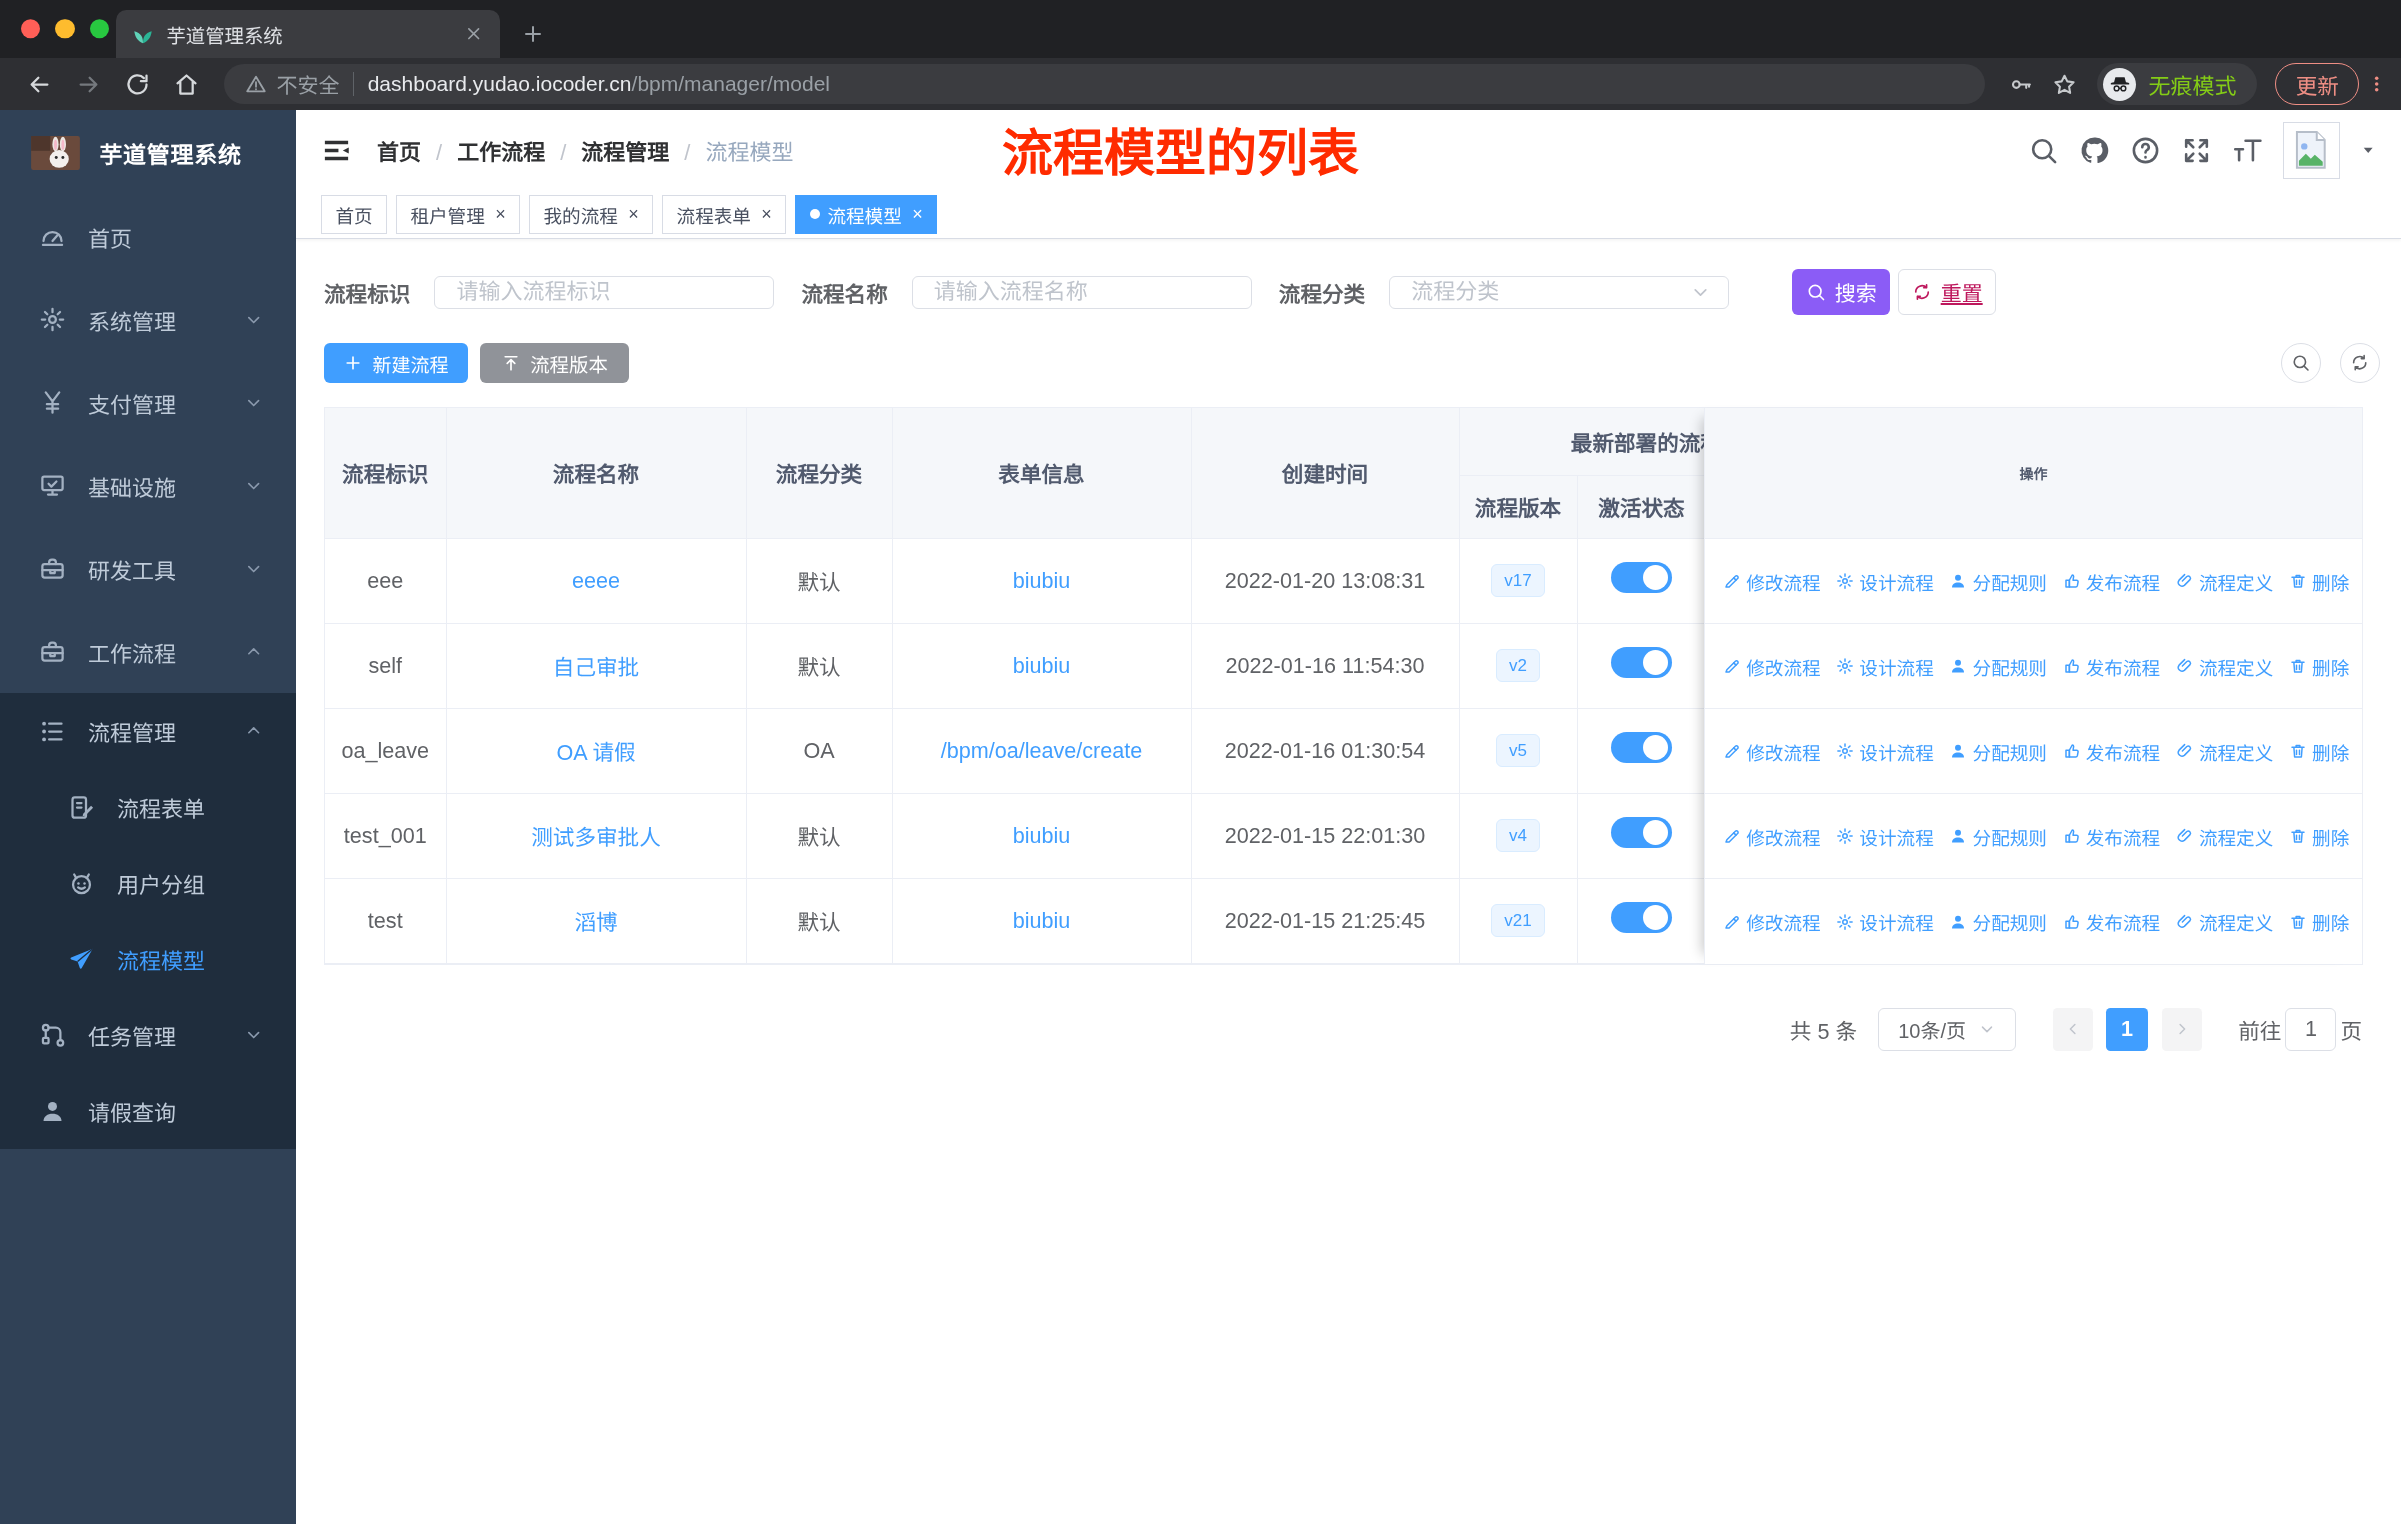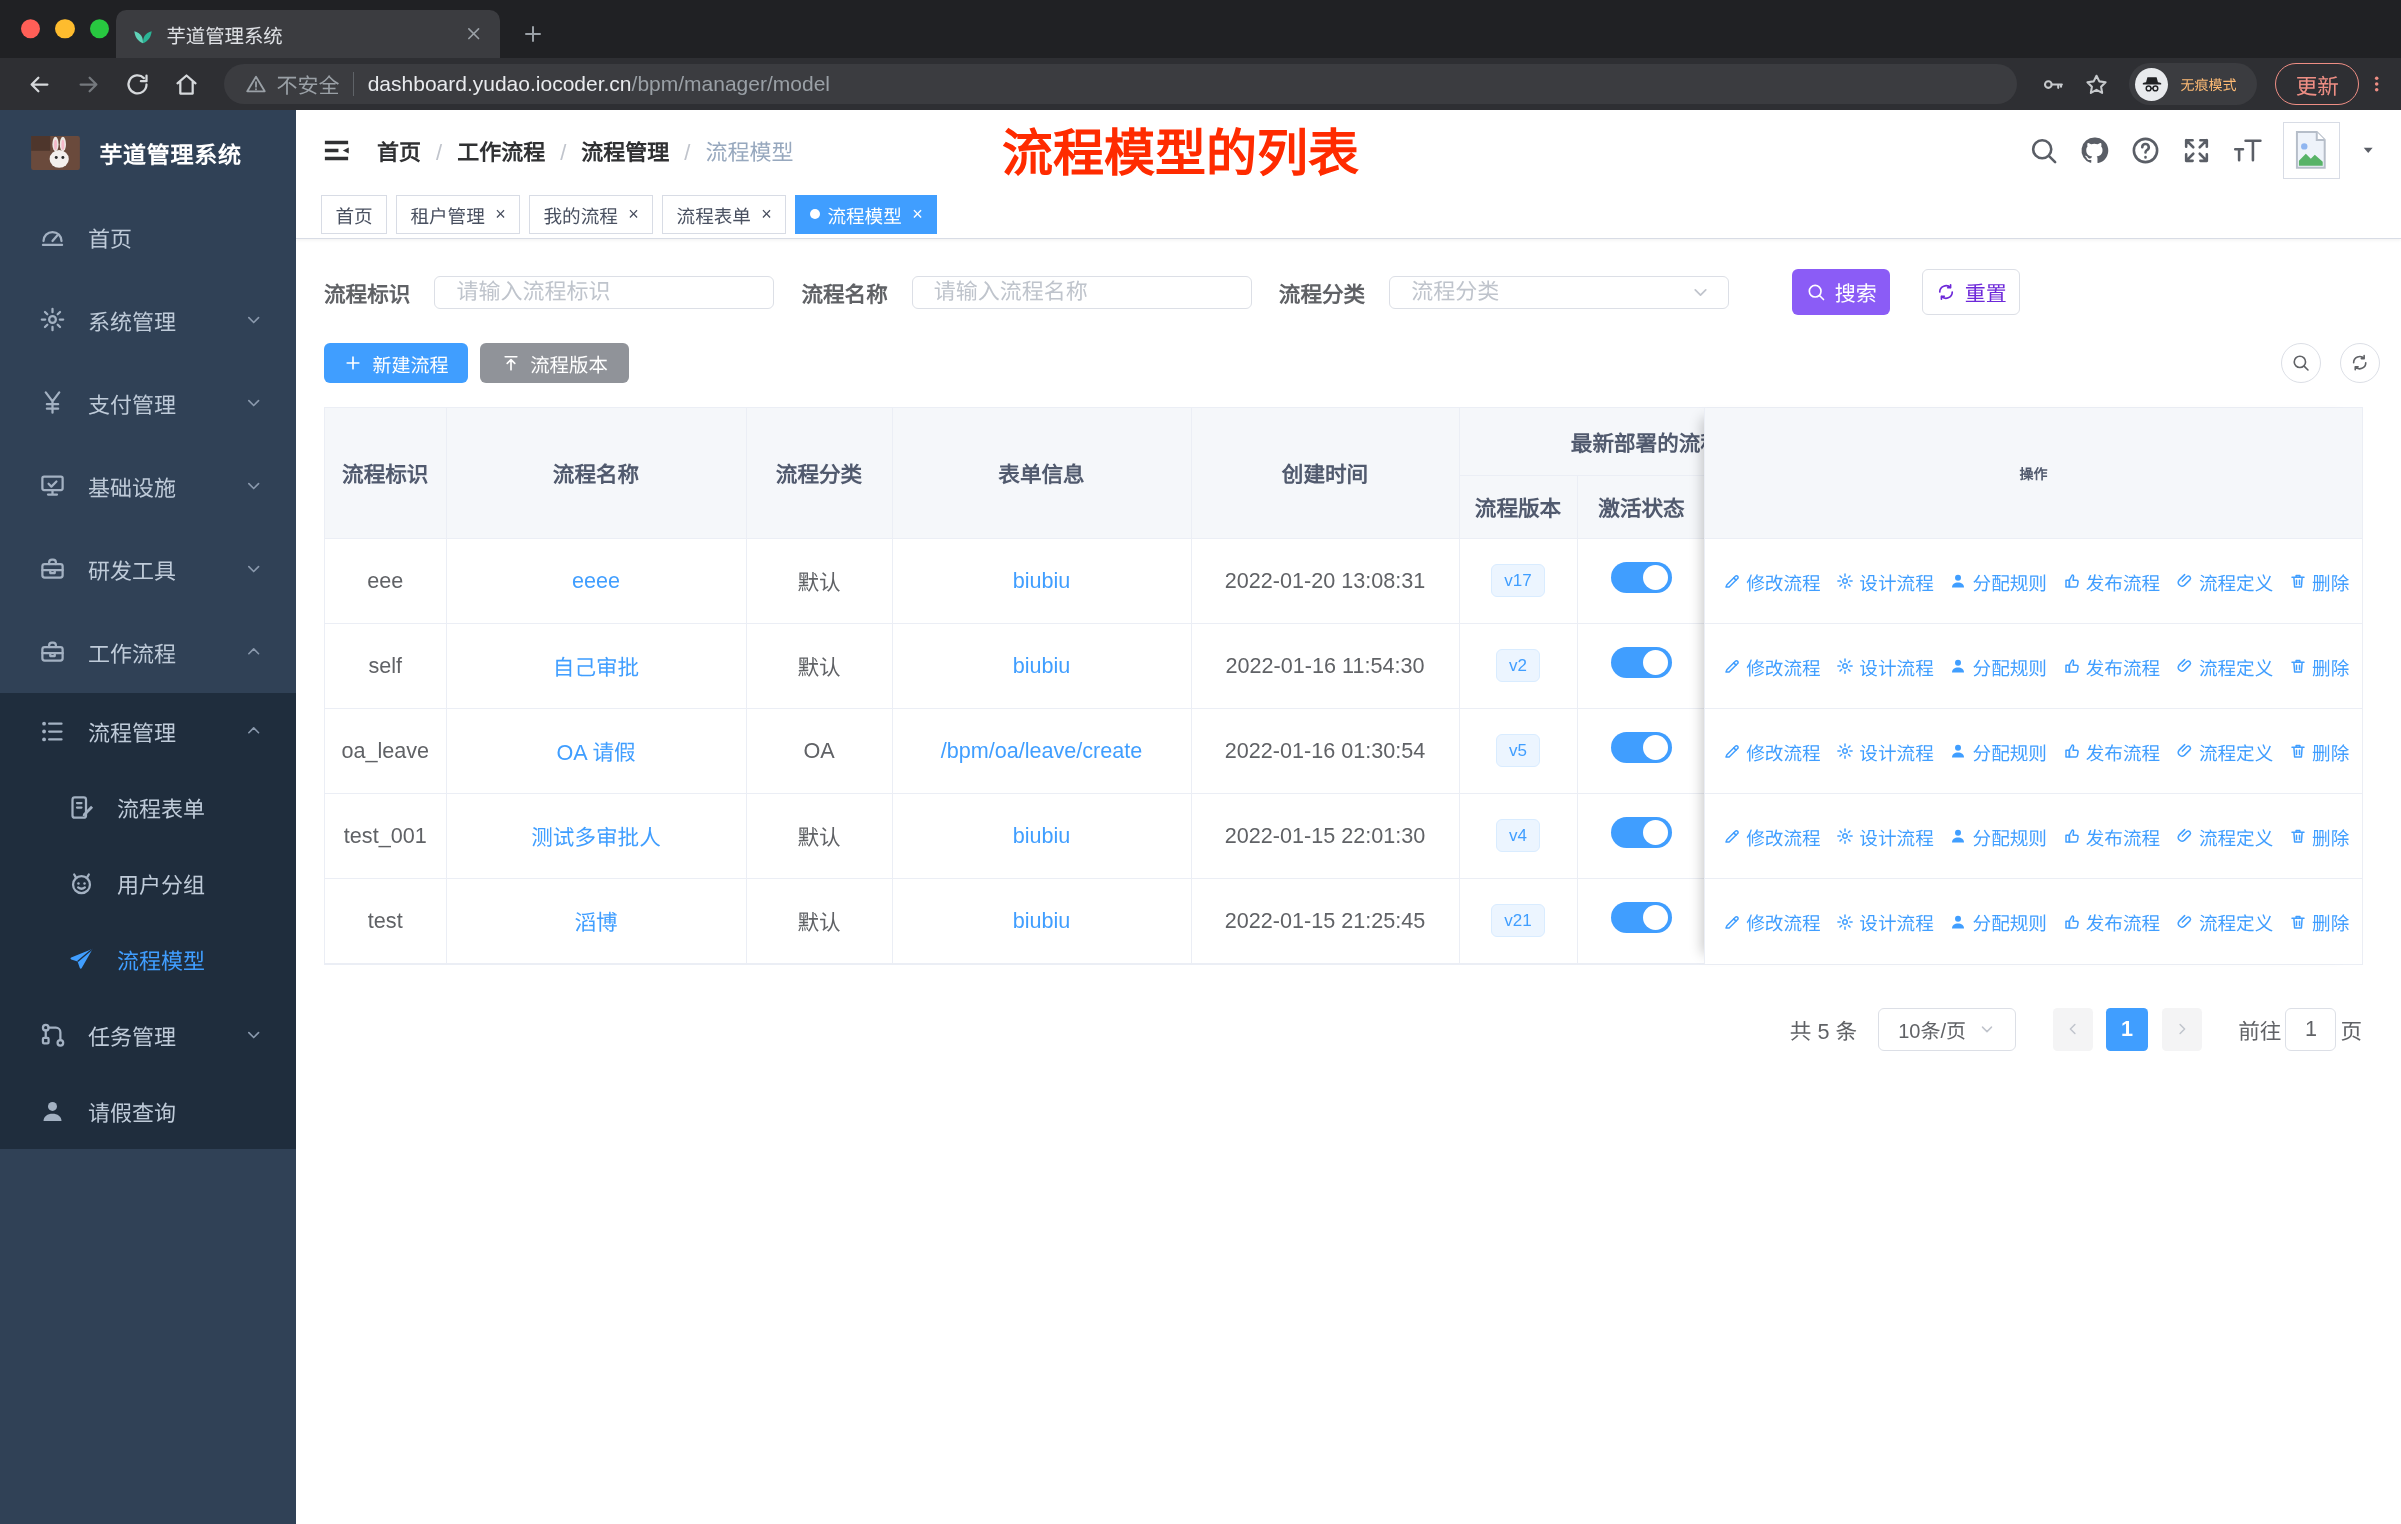--- a/index.html
+++ b/index.html
@@ -23,21 +23,21 @@
   .tico{width:27px;height:27px;color:#d6d9dc;margin:0 11px;flex-shrink:0;}
   .tico.fwd{color:#75797e;}
   .urlbar{flex:1;height:40px;background:#3b3c40;border-radius:20px;display:flex;align-items:center;
           padding:0 21px;margin:0 13.4px;font-size:21px;color:#9aa0a6;}
   .wico{width:22px;height:22px;margin-right:9px;color:#9aa0a6;}
   .udivider{width:1.5px;height:24px;background:#5f6368;margin:0 13.4px;}
   .host{color:#e8eaed;}
   .path{color:#9aa0a6;}
   .rico{width:25px;height:25px;color:#c7cacd;margin:0 9.7px;flex-shrink:0;}
   .incog{height:42px;border-radius:21px;background:#3b3c40;display:flex;align-items:center;gap:12px;
-         padding:0 21px 0 6px;color:#fdba74;font-size:14px;margin:0 10.4px;flex-shrink:0;}
+         padding:0 21px 0 6px;color:#84cc16;font-size:22px;margin:0 10.4px;flex-shrink:0;}
   .incircle{width:33px;height:33px;border-radius:50%;background:#e8eaed;color:#202124;
             display:flex;align-items:center;justify-content:center;}
   .incircle .ig{width:22px;height:22px;}
   .update{height:40px;border:1.5px solid #ee8e84;color:#ee8e84;border-radius:21.6px;display:flex;
           align-items:center;padding:0 19.4px;font-size:21.6px;margin:0 7.4px;flex-shrink:0;}
   .dots{width:19.4px;height:30px;color:#ee8e84;flex-shrink:0;}
 
   
   .app{display:flex;height:1414px;background:#fff;}
   .sidebar{width:296px;background:#304156;flex-shrink:0;}
@@ -86,21 +86,21 @@
   .control{position:relative;display:inline-flex;}
   .control input{width:340px;height:33px;border:0.7px solid #dcdfe6;border-radius:6px;padding:0 21px;
                  font-size:22px;color:#606266;box-sizing:border-box;outline:none;background:#fff;
                  font-family:inherit;}
   .control input::placeholder{color:#bfc4cc;}
   .selcar{position:absolute;right:18px;top:50%;transform:translateY(-50%);width:21px;height:21px;color:#c0c4cc;}
   .btn{height:46px;border-radius:6px;display:inline-flex;align-items:center;justify-content:center;
        gap:9px;font-size:21px;border:none;cursor:pointer;font-family:inherit;}
   .btn .bi{width:20px;height:20px;}
   .btn.search{background:#8b5cf6;color:#fff;width:98px;margin-left:36px;}
-  .btn.reset{background:#fff;border:0.7px solid #dcdfe6;color:#6d28d9;width:98px;margin-left:32px;box-sizing:border-box;}
+  .btn.reset{background:#fff;border:0.7px solid #dcdfe6;color:#be185d;width:98px;margin-left:8px;box-sizing:border-box;text-decoration:underline;}
   .btnrow{margin-top:28px;display:flex;align-items:center;}
   .btn.create{background:#409eff;color:#fff;width:144px;height:40px;font-size:19px;}
   .btn.import{background:#909399;color:#fff;width:149px;height:40px;font-size:19.4px;margin-left:12px;}
   .rounds{margin-left:auto;display:flex;gap:19.4px;margin-right:-18px;}
   .round{width:40px;height:40px;border-radius:50%;border:0.7px solid #dcdfe6;background:#fff;
          display:flex;align-items:center;justify-content:center;color:#606266;cursor:pointer;box-sizing:border-box;}
   .round .ri{width:19.4px;height:19.4px;}
 
   
   .tablewrap{margin-top:24px;width:2039px;position:relative;border:0.7px solid #ebeef5;box-sizing:border-box;}

